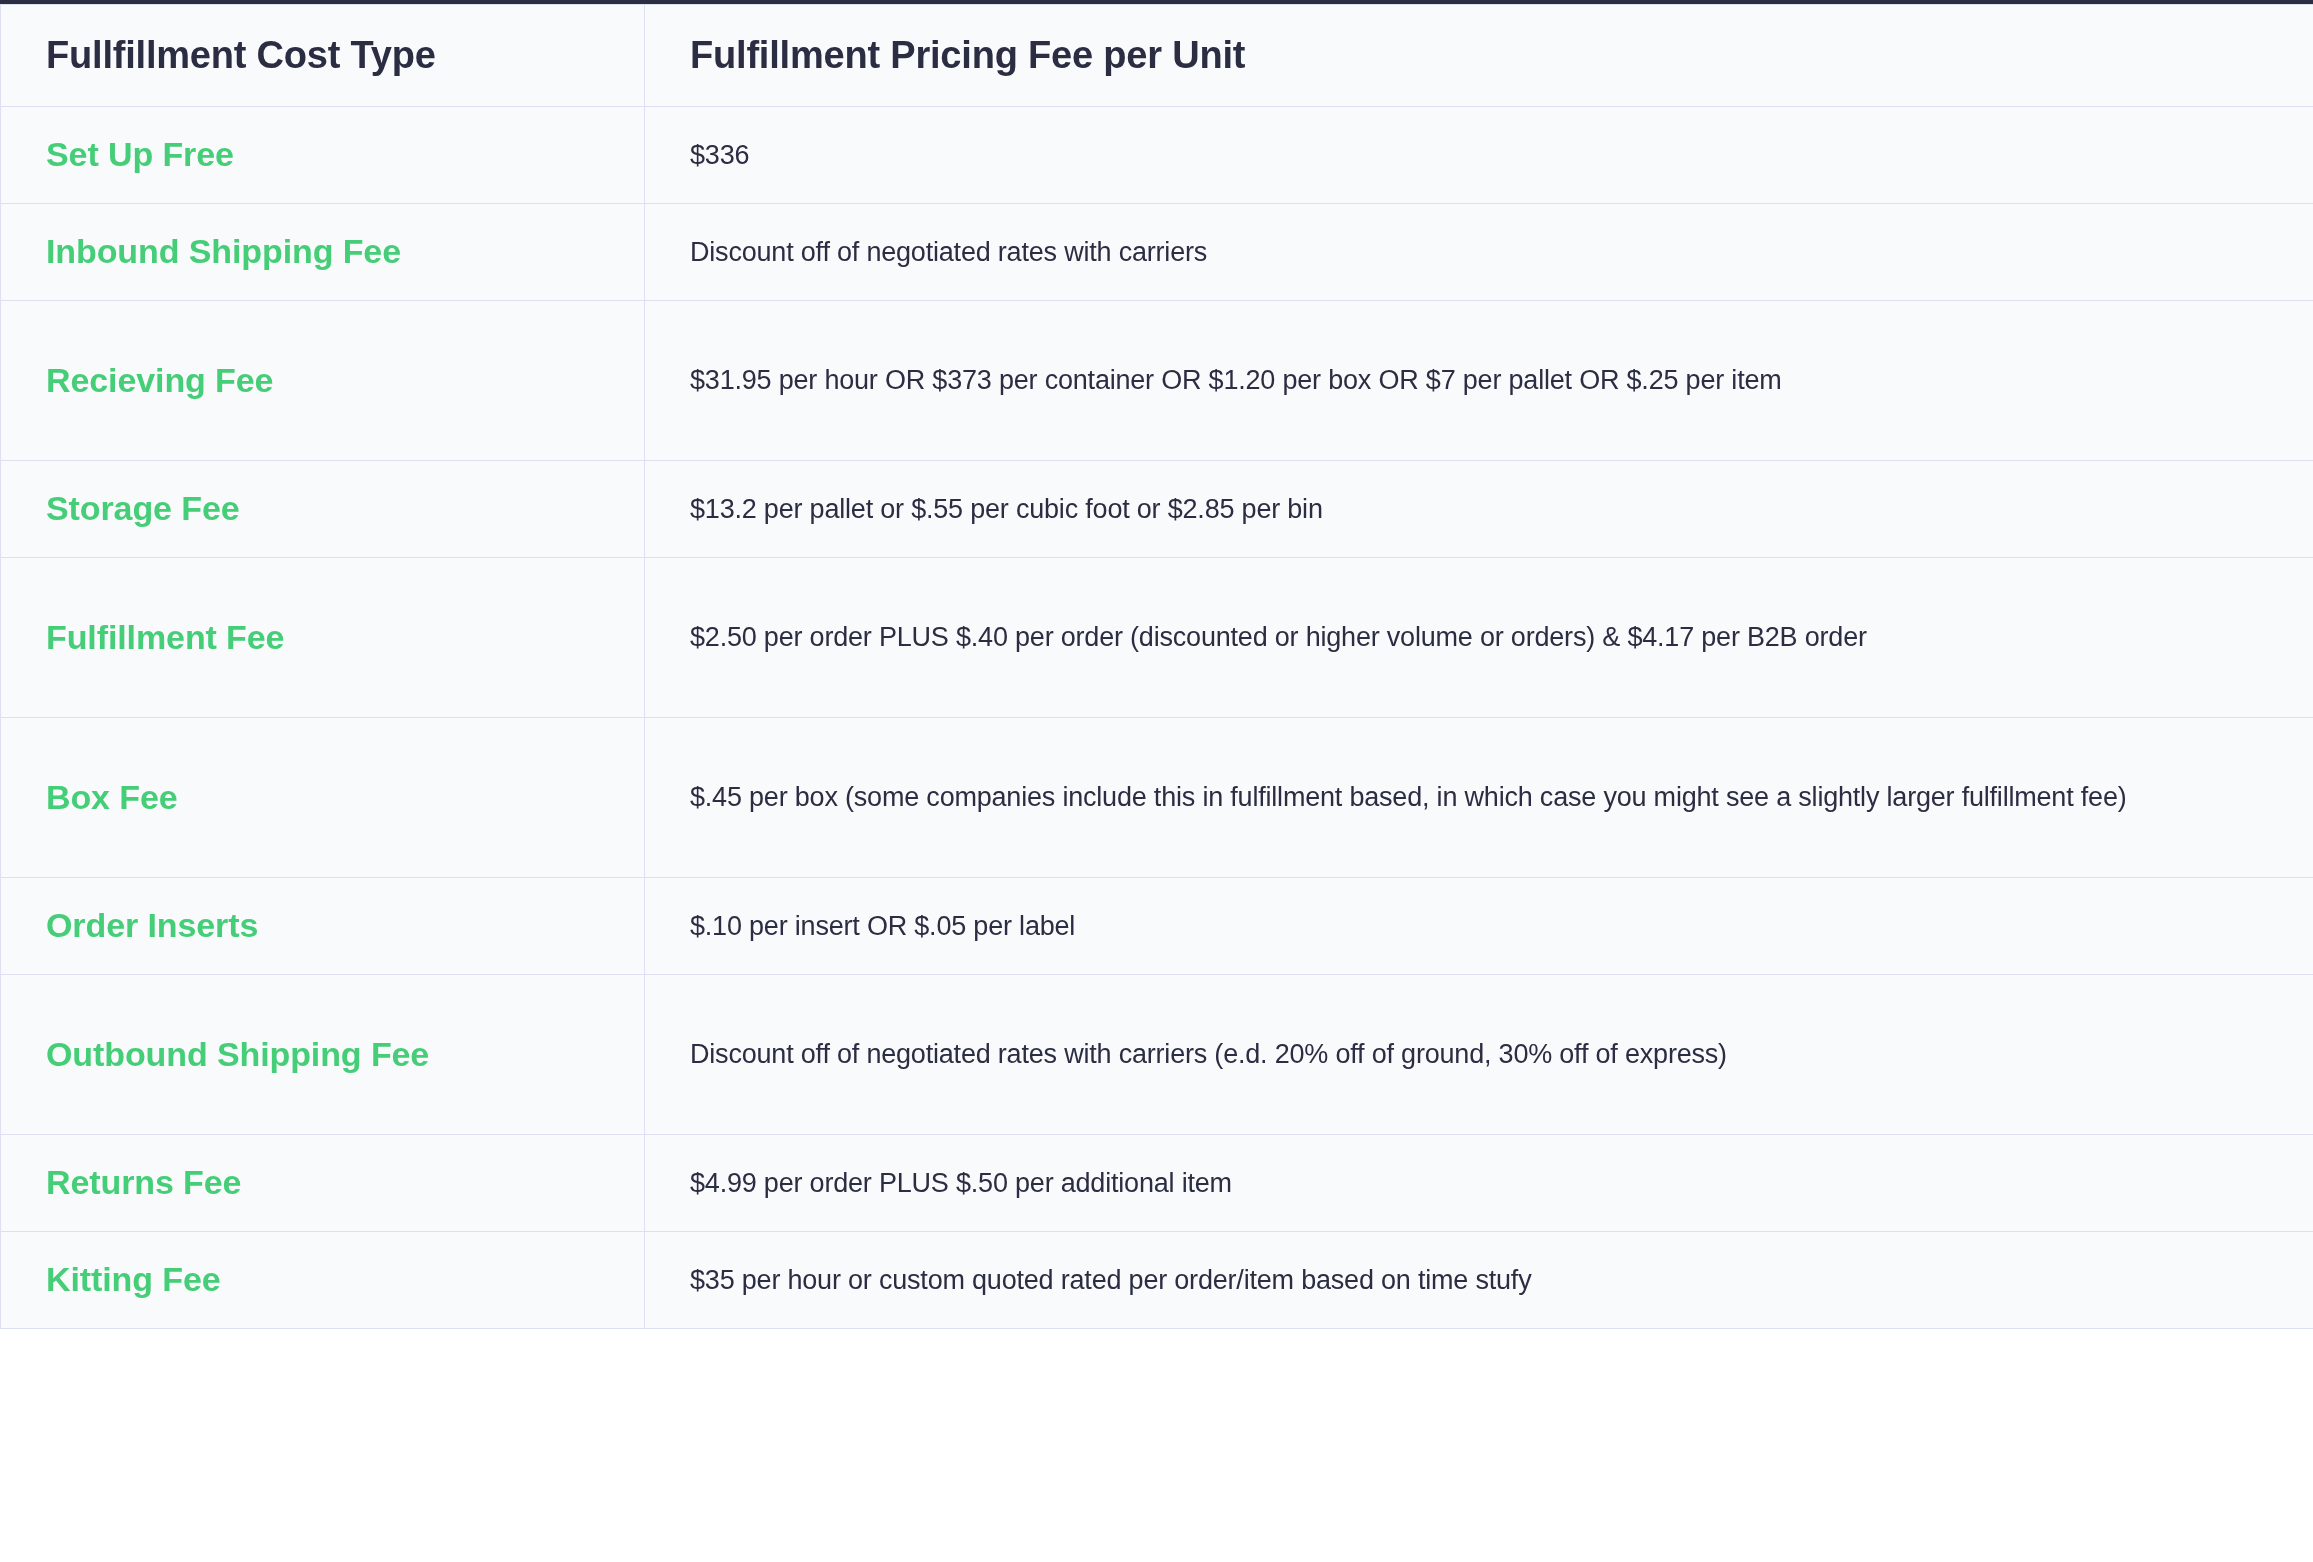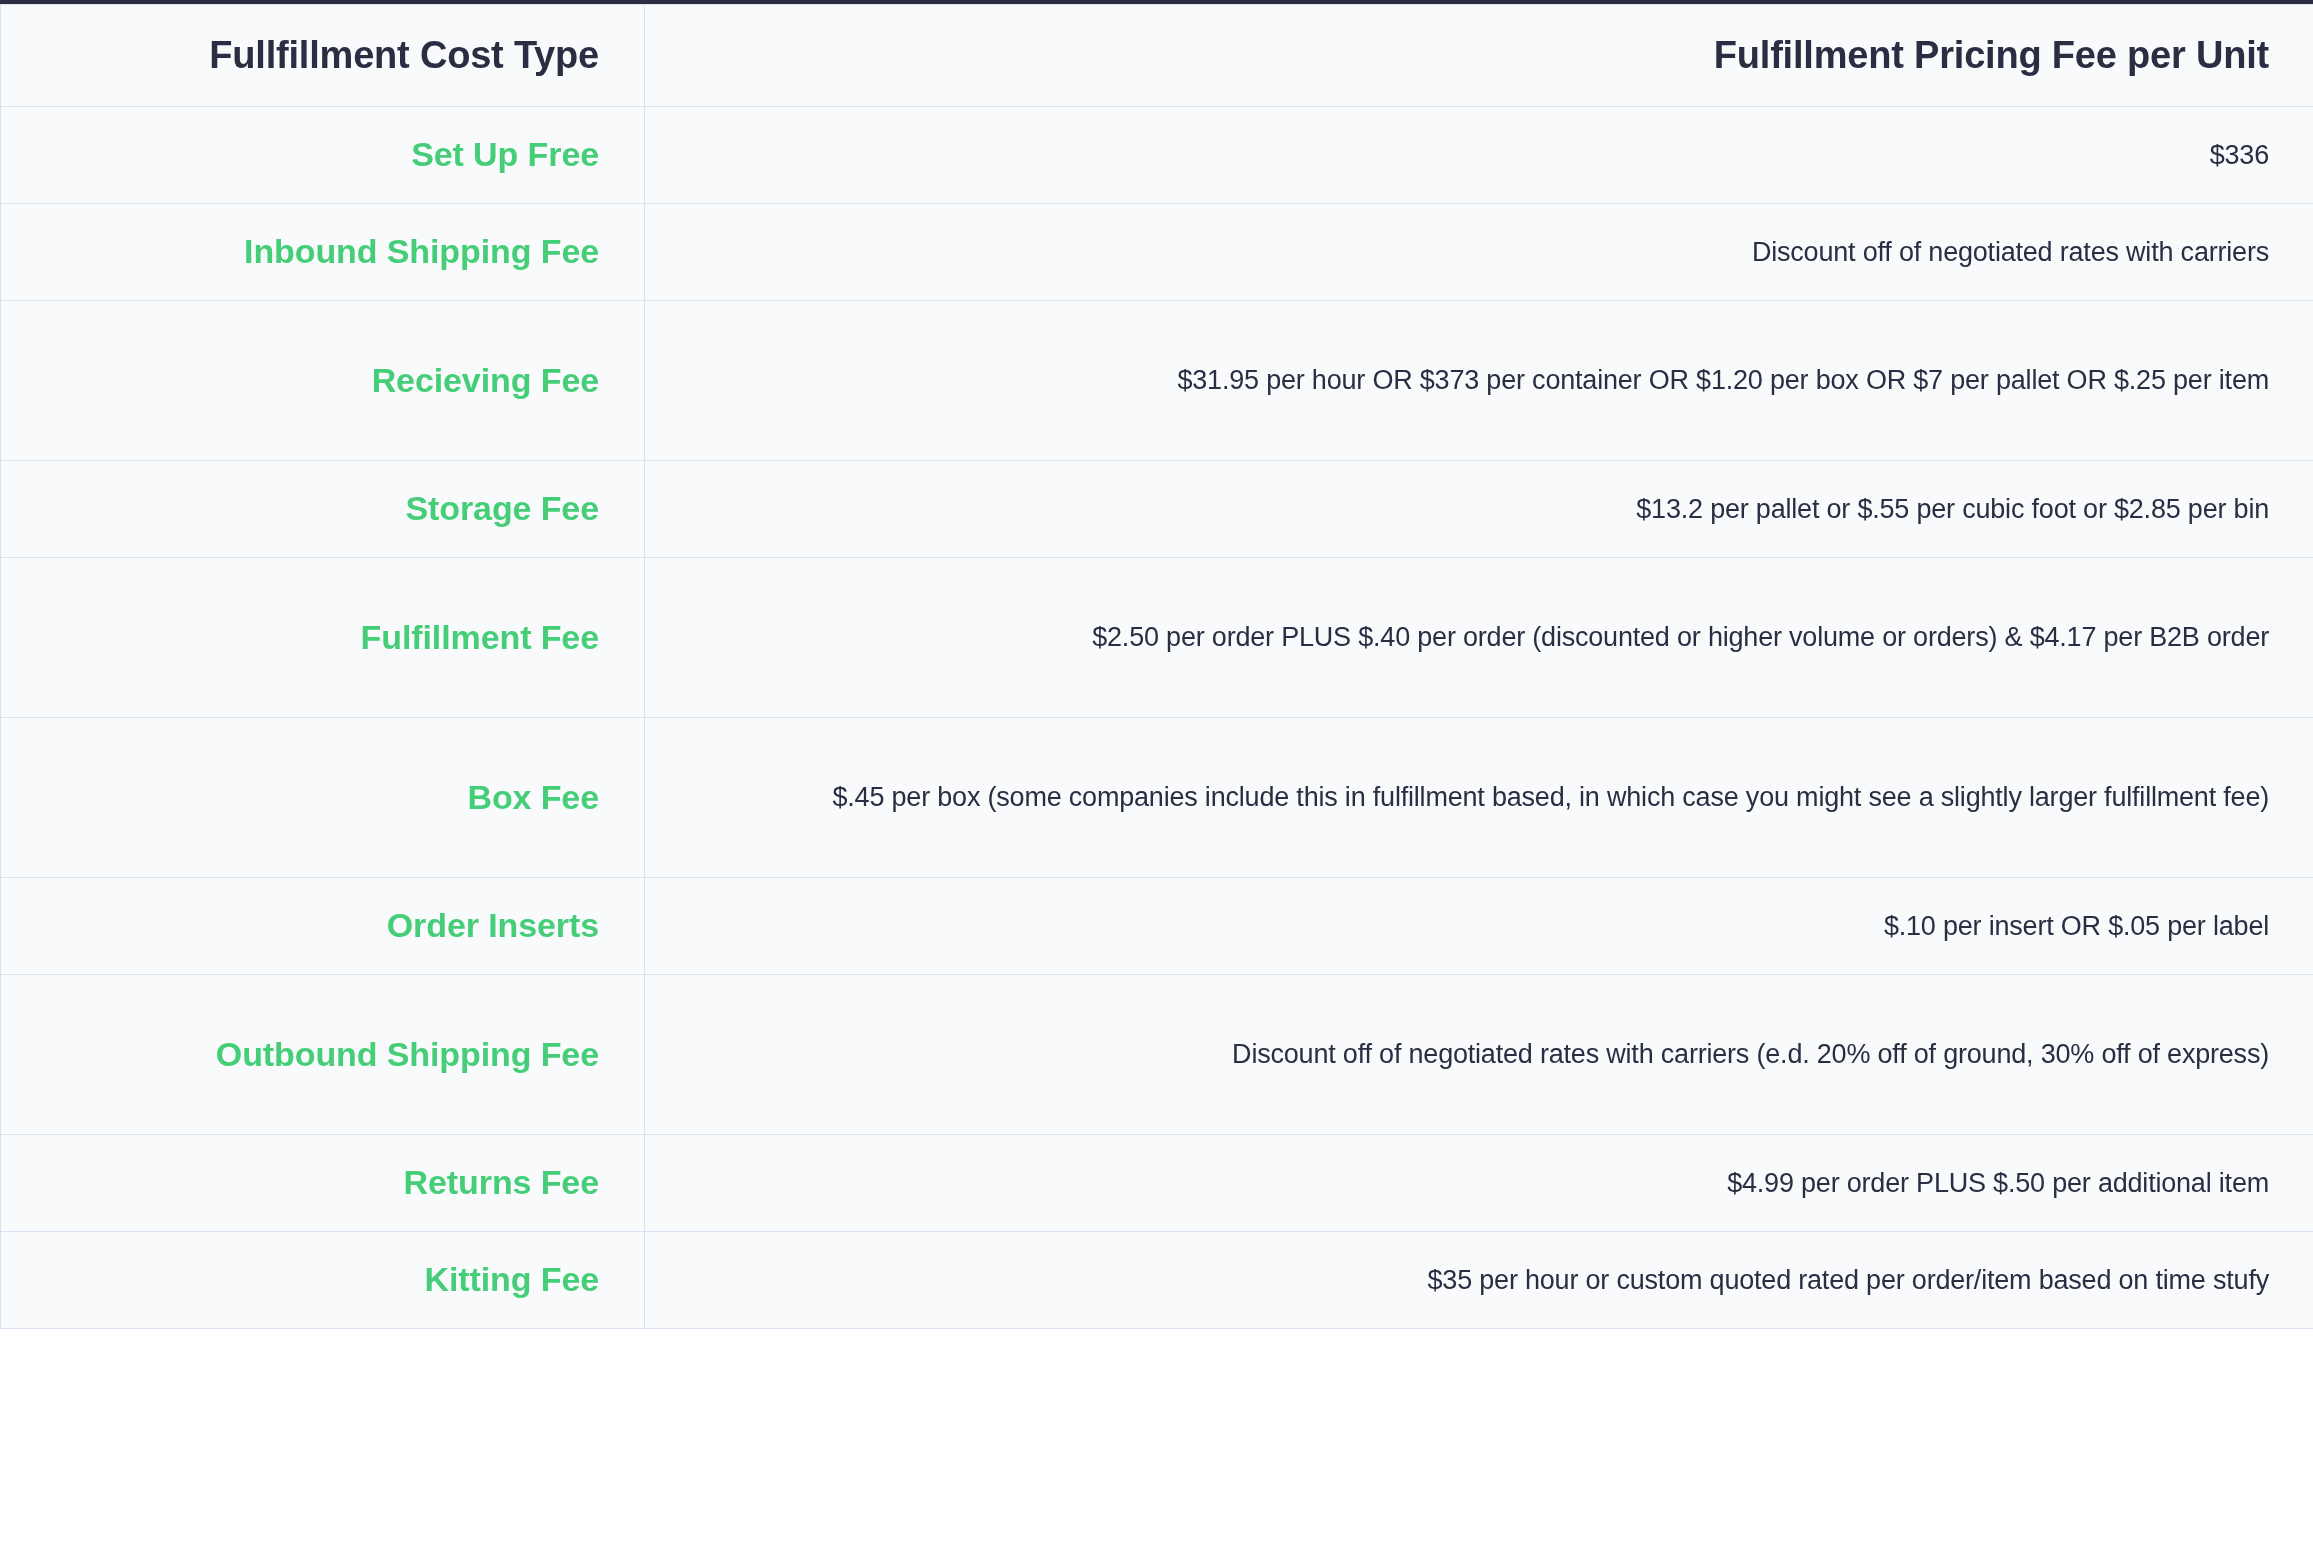--- a/index.html
+++ b/index.html
@@ -33,21 +33,21 @@
 
   .fee-table col.col-type  { width: 644px; }
   .fee-table col.col-price { width: 1670px; }
 
   .fee-table th,
   .fee-table td {
     border: 1.9px solid #dde0f0;
     background: #f9fafc;
     vertical-align: middle;
     padding: 24px 45px;
-    text-align: right;
+    text-align: left;
   }
 
   
   .fee-table thead th {
     padding-top: 28px;
     padding-bottom: 28px;
     font-weight: 700;
     font-size: 38px;
     line-height: 1.18;
     color: #2b2d42;

